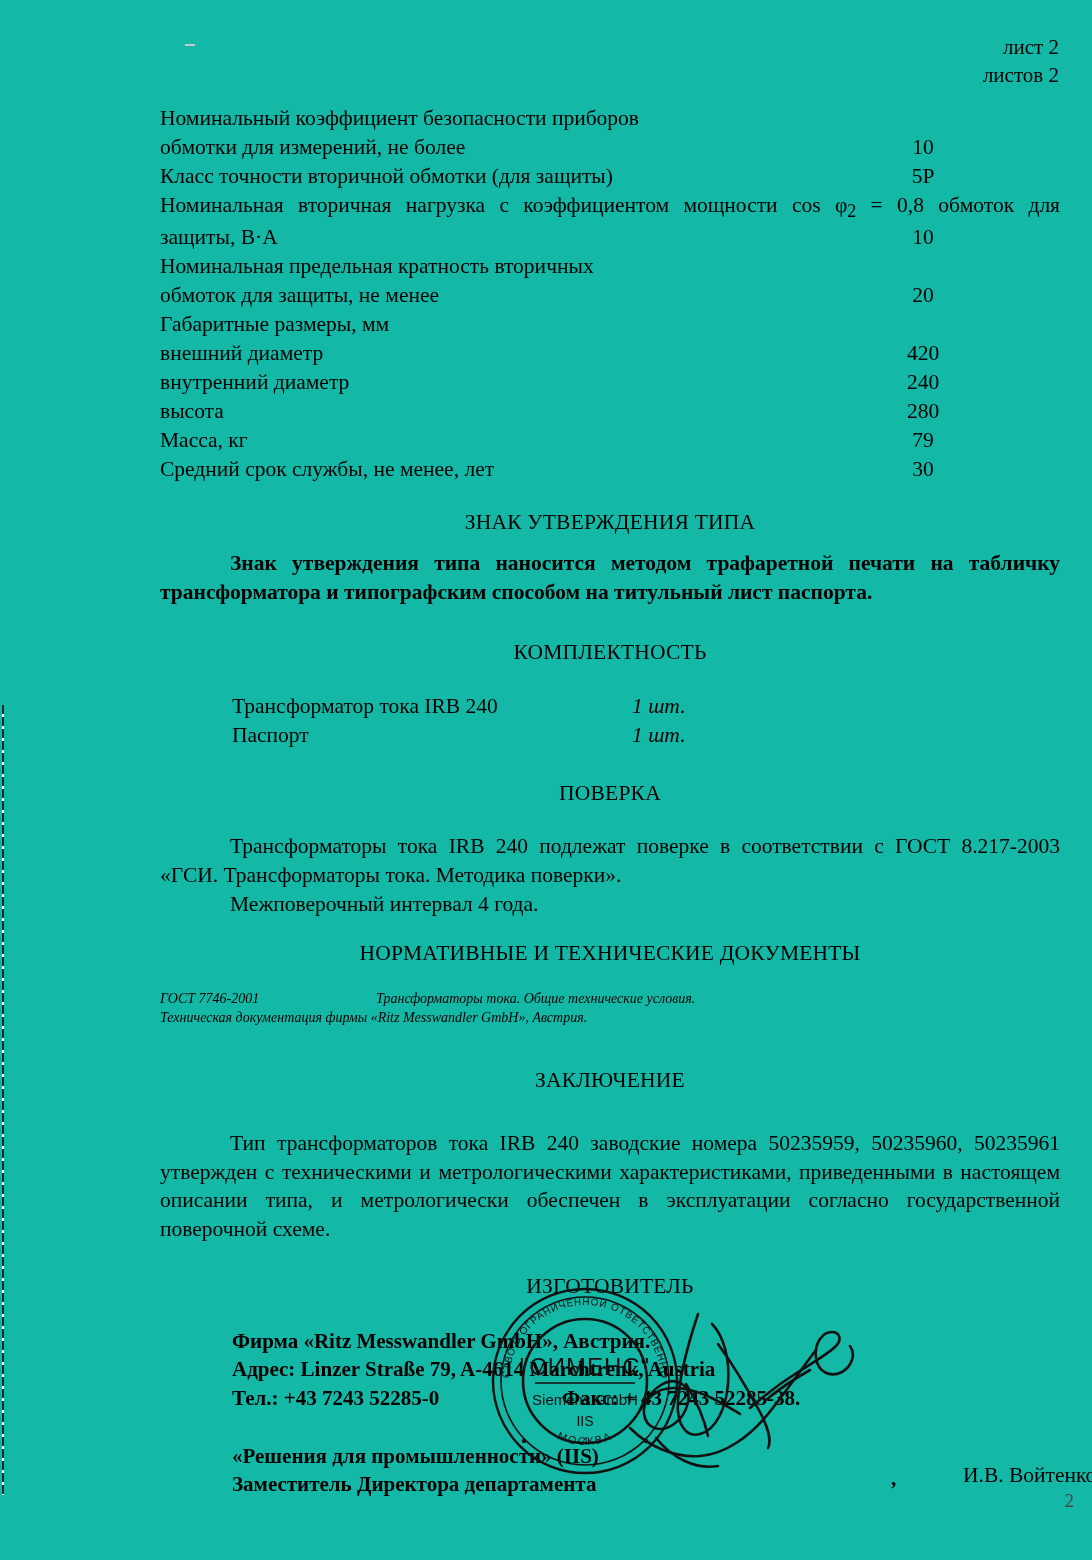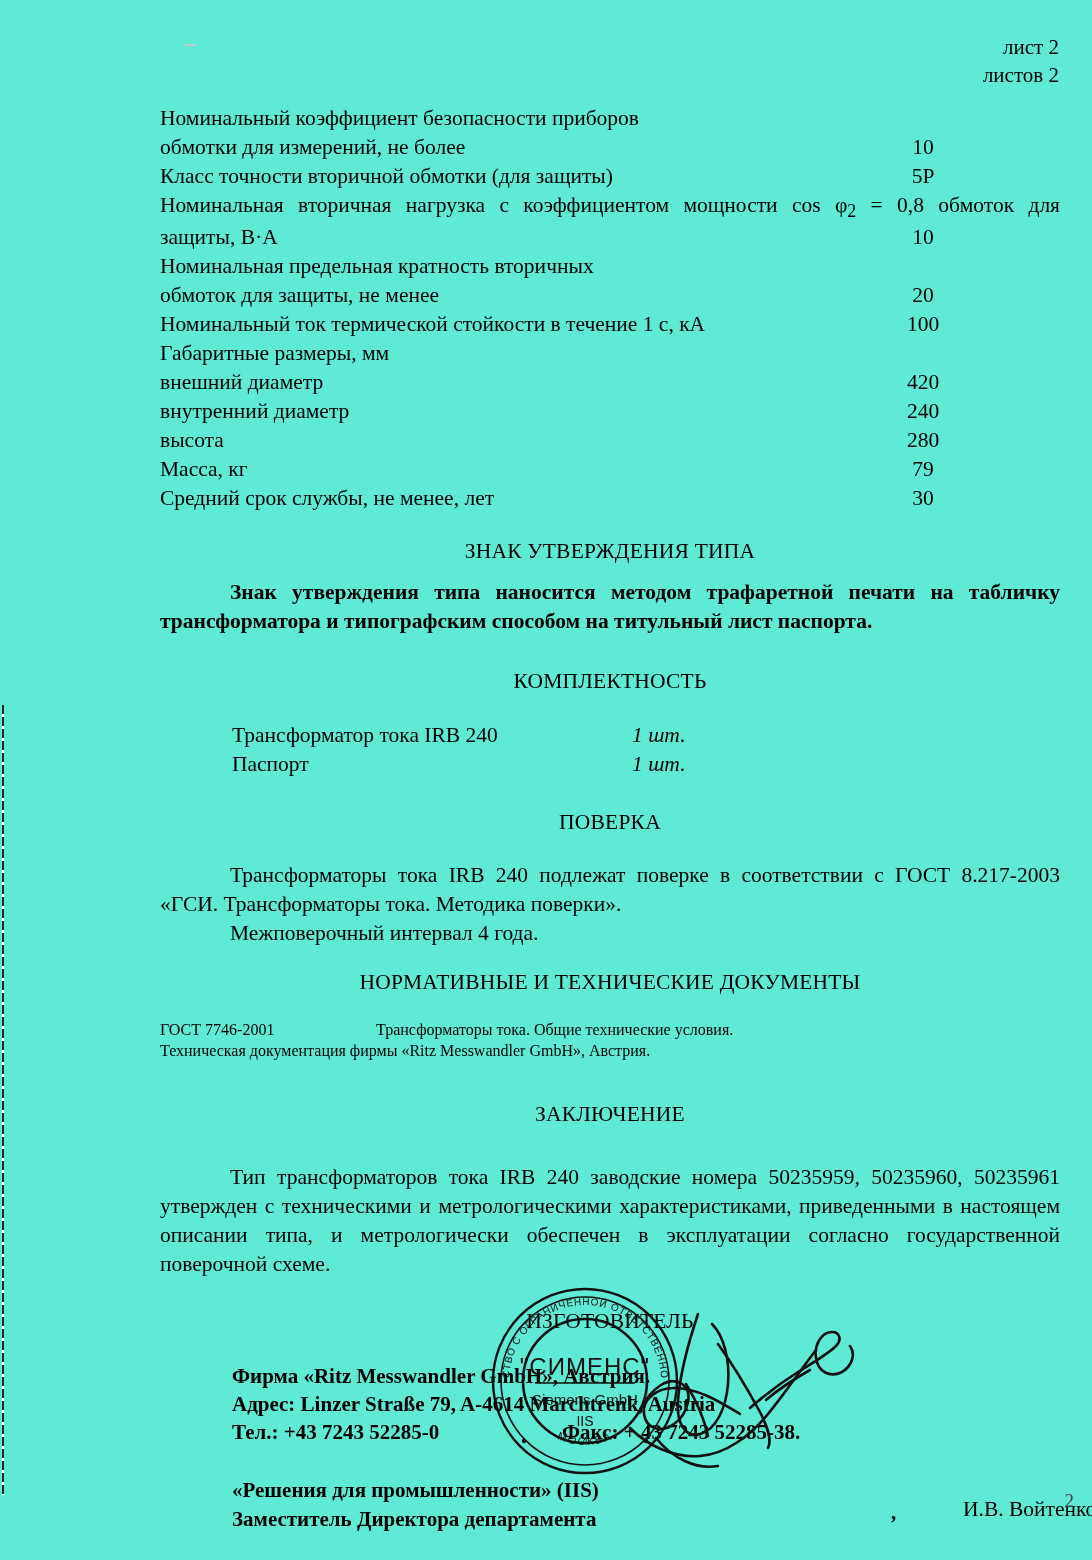--- a/index.html
+++ b/index.html
@@ -4,21 +4,21 @@
 <style>
   html, body {
     margin: 0;
     padding: 0;
     background: #ffffff;
   }
   .page {
     position: relative;
     width: 1092px;
     height: 1560px;
-    background: #5eead4;
+    background: #14b8a6;
     font-family: "Liberation Serif", "DejaVu Serif", serif;
     color: #000000;
     overflow: hidden;
   }
 
   
   .scan-edge {
     position: absolute;
     left: 2px;
     top: 705px;
@@ -101,21 +101,21 @@
   .kit {
     margin-left: 72px;
     font-size: 21.5px;
     line-height: 1.33;
   }
   .kit-row { display: flex; align-items: flex-end; }
   .kit-name { width: 400px; }
   .kit-qty { width: 120px; font-style: italic; }
 
   
-  .norm-row { display: flex; font-size: 16px; line-height: 1.345; }
+  .norm-row { display: flex; font-size: 14px; line-height: 1.345; font-style: italic; }
   .norm-code { width: 216px; }
 
   
   .maker {
     margin-left: 72px;
     font-size: 21px;
     line-height: 1.345;
     font-weight: bold;
   }
   .maker-row { position: relative; }
@@ -222,24 +222,20 @@
 
       <div class="param-row">
         <span class="param-label">Номинальная предельная кратность вторичных</span>
       </div>
 
       <div class="param-row">
         <span class="param-label">обмоток для защиты, не менее</span>
         <span class="param-value">20</span>
       </div>
 
-      <div class="param-row">
-        <span class="param-label">Номинальный ток термической стойкости в течение 1 с, кА</span>
-        <span class="param-value">100</span>
-      </div>
 
       <div class="param-row">
         <span class="param-label">Габаритные размеры, мм</span>
       </div>
 
       <div class="param-row">
         <span class="param-label">внешний диаметр</span>
         <span class="param-value">420</span>
       </div>
 

